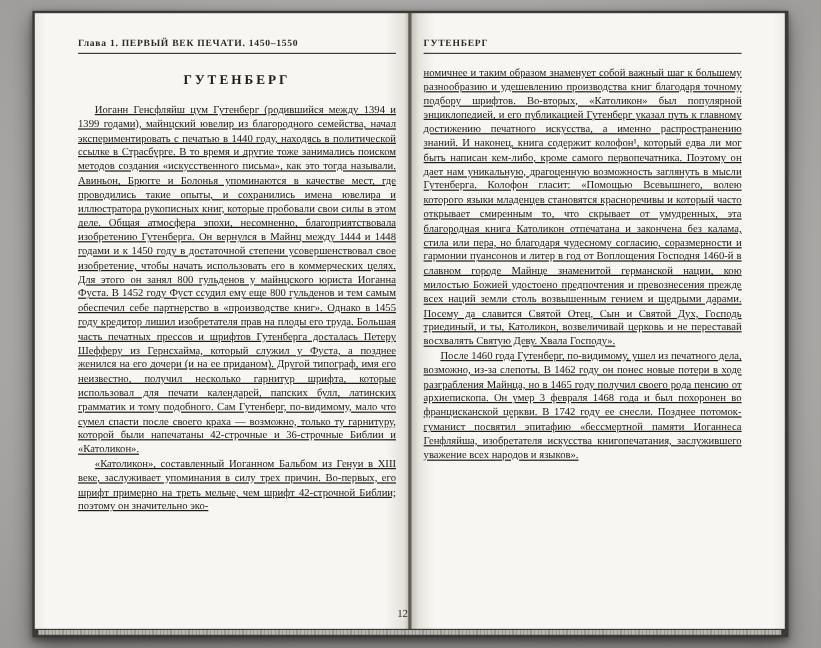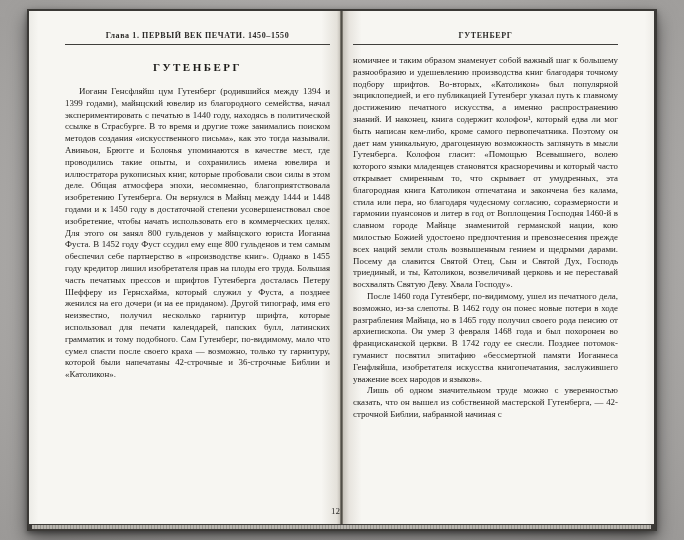--- a/index.html
+++ b/index.html
@@ -30,31 +30,31 @@
     background: linear-gradient(90deg,#ecebe6 0,#f7f6f2 3%,#f7f6f2 94%,#e4e1da 99%,#c7c3bb 100%);
     padding:20px 10px 0 36px;
   }
   .page-right {
     background: linear-gradient(90deg,#c7c3bb 0,#e7e4de 2%,#f7f6f2 6%,#f7f6f2 97%,#eeece7 100%);
     padding:20px 36px 0 10px;
   }
   .spine { width:3px; background: linear-gradient(90deg,#8d897f,#514e47,#8d897f); }
 
   .running-head {
-    text-align:center; font-size:8px; font-weight:bold;
+    font-size:8px; font-weight:bold;
     letter-spacing:.6px; color:#2b2a28; white-space:nowrap;
   }
   .head-rule { border:0; border-top:1px solid #403f3c; margin-top:4px; }
 
   .chapter-title {
     margin-top:16px; text-align:center;
     font-size:11px; font-weight:bold; letter-spacing:2.5px;
   }
 
-  .body-text { margin-top:13px; font-size:8.9px; line-height:11.8px; text-align:justify; }
+  .body-text { margin-top:13px; font-size:8.9px; line-height:11.8px; text-align:justify;text-decoration:underline; }
   .page-right .body-text { margin-top:10px; }
   .para { text-indent:14px; }
   .para.no-indent { text-indent:0; }
 
   .footnote-block { position:absolute; left:10px; right:36px; bottom:24px; }
   .footnote-rule { border:0; border-top:1px solid #403f3c; width:56px; margin:0 0 3px 0; }
   .footnote { font-size:7.9px; line-height:10.4px; text-align:justify; text-indent:10px; }
   .footnote-term { letter-spacing:2px; }
 
   .page-number {
@@ -68,31 +68,31 @@
 <div class="scene">
   <div class="book">
     <div class="pages">
 
       <div class="page page-left">
         <div class="running-head">Глава 1. ПЕРВЫЙ ВЕК ПЕЧАТИ. 1450–1550</div>
         <hr class="head-rule">
         <h1 class="chapter-title">ГУТЕНБЕРГ</h1>
         <div class="body-text">
           <p class="para">Иоганн Генсфляйш цум Гутенберг (родившийся между 1394 и 1399 годами), майнцский ювелир из благородного семейства, начал экспериментировать с печатью в 1440 году, находясь в политической ссылке в Страсбурге. В то время и другие тоже занимались поиском методов создания «искусственного письма», как это тогда называли. Авиньон, Брюгге и Болонья упоминаются в качестве мест, где проводились такие опыты, и сохранились имена ювелира и иллюстратора рукописных книг, которые пробовали свои силы в этом деле. Общая атмосфера эпохи, несомненно, благоприятствовала изобретению Гутенберга. Он вернулся в Майнц между 1444 и 1448 годами и к 1450 году в достаточной степени усовершенствовал свое изобретение, чтобы начать использовать его в коммерческих целях. Для этого он занял 800 гульденов у майнцского юриста Иоганна Фуста. В 1452 году Фуст ссудил ему еще 800 гульденов и тем самым обеспечил себе партнерство в «производстве книг». Однако в 1455 году кредитор лишил изобретателя прав на плоды его труда. Большая часть печатных прессов и шрифтов Гутенберга досталась Петеру Шефферу из Гернсхайма, который служил у Фуста, а позднее женился на его дочери (и на ее приданом). Другой типограф, имя его неизвестно, получил несколько гарнитур шрифта, которые использовал для печати календарей, папских булл, латинских грамматик и тому подобного. Сам Гутенберг, по-видимому, мало что сумел спасти после своего краха — возможно, только ту гарнитуру, которой были напечатаны 42-строчные и 36-строчные Библии и «Католикон».</p>
+          <p class="para">«Католикон», составленный Иоганном Бальбом из Генуи в XIII веке, заслуживает упоминания в силу трех причин. Во-первых, его шрифт примерно на треть мельче, чем шрифт 42-строчной Библии; поэтому он значительно эко-</p>
         </div>
         <div class="page-number">12</div>
       </div>
 
       <div class="spine"></div>
 
       <div class="page page-right">
         <div class="running-head">ГУТЕНБЕРГ</div>
         <hr class="head-rule">
         <div class="body-text">
           <p class="para no-indent">номичнее и таким образом знаменует собой важный шаг к большему разнообразию и удешевлению производства книг благодаря точному подбору шрифтов. Во-вторых, «Католикон» был популярной энциклопедией, и его публикацией Гутенберг указал путь к главному достижению печатного искусства, а именно распространению знаний. И наконец, книга содержит колофон¹, который едва ли мог быть написан кем-либо, кроме самого первопечатника. Поэтому он дает нам уникальную, драгоценную возможность заглянуть в мысли Гутенберга. Колофон гласит: «Помощью Всевышнего, волею которого языки младенцев становятся красноречивы и который часто открывает смиренным то, что скрывает от умудренных, эта благородная книга Католикон отпечатана и закончена без калама, стила или пера, но благодаря чудесному согласию, соразмерности и гармонии пуансонов и литер в год от Воплощения Господня 1460-й в славном городе Майнце знаменитой германской нации, кою милостью Божией удостоено предпочтения и превознесения прежде всех наций земли столь возвышенным гением и щедрыми дарами. Посему да славится Святой Отец, Сын и Святой Дух, Господь триединый, и ты, Католикон, возвеличивай церковь и не переставай восхвалять Святую Деву. Хвала Господу».</p>
           <p class="para">После 1460 года Гутенберг, по-видимому, ушел из печатного дела, возможно, из-за слепоты. В 1462 году он понес новые потери в ходе разграбления Майнца, но в 1465 году получил своего рода пенсию от архиепископа. Он умер 3 февраля 1468 года и был похоронен во францисканской церкви. В 1742 году ее снесли. Позднее потомок-гуманист посвятил эпитафию «бессмертной памяти Иоганнеса Генфляйша, изобретателя искусства книгопечатания, заслужившего уважение всех народов и языков».</p>
-          <p class="para">Лишь об одном значительном труде можно с уверенностью сказать, что он вышел из собственной мастерской Гутенберга, — 42-строчной Библии, набранной начиная с</p>
         </div>
       </div>
 
     </div>
   </div>
 </div>
 
 </body></html>

